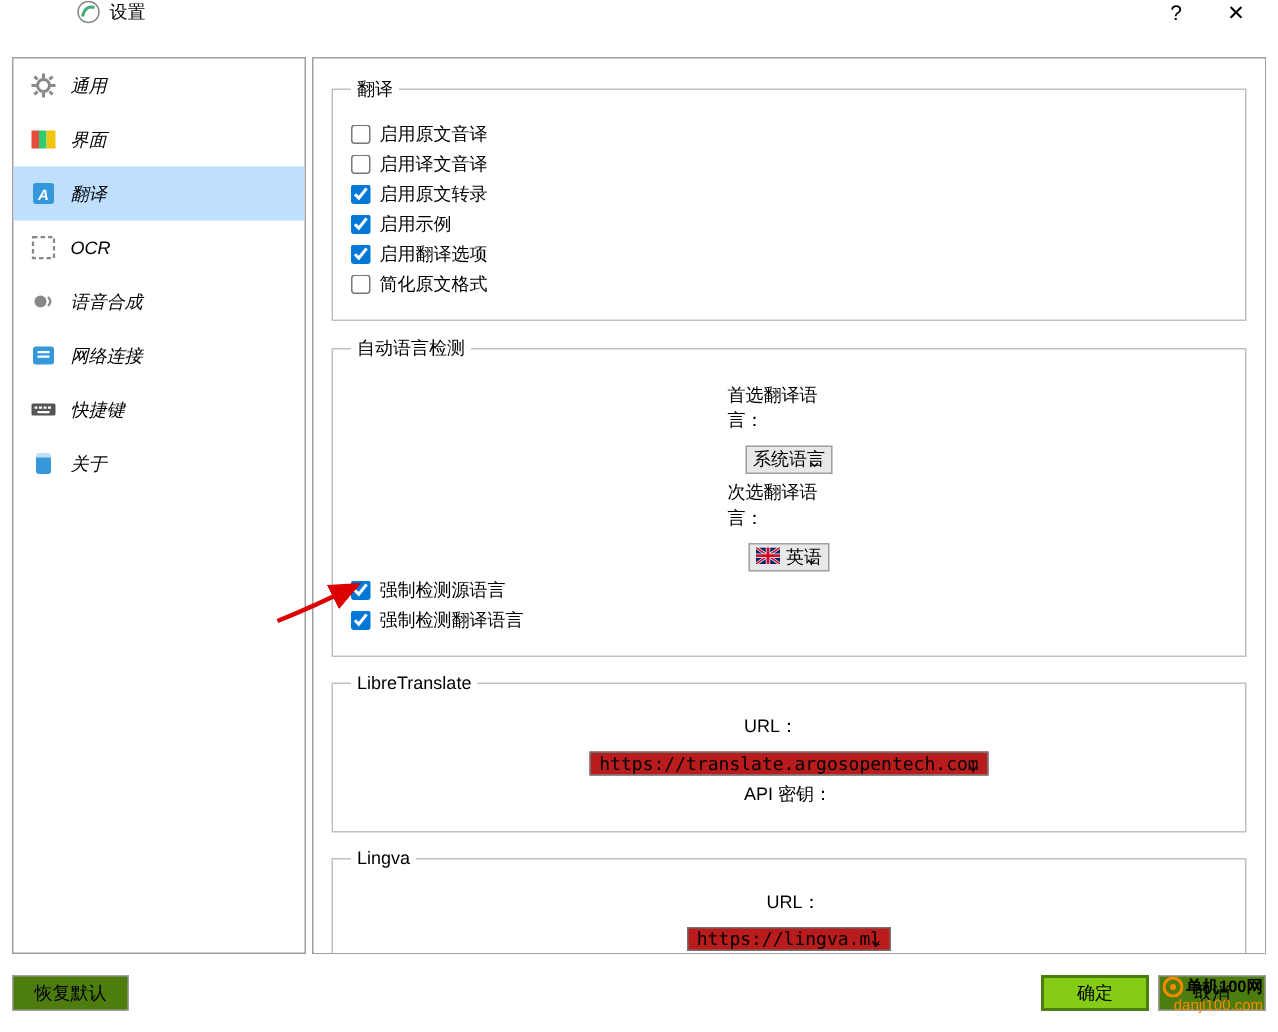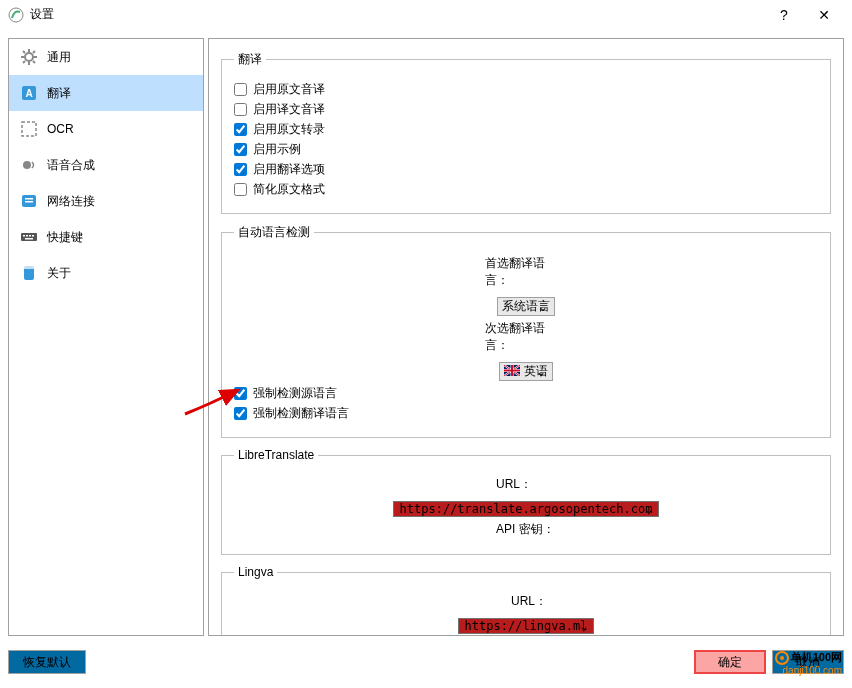--- a/index.html
+++ b/index.html
@@ -1,43 +1,43 @@
 <!DOCTYPE html>
 <html><head>
   <meta charset="utf-8">
   <style>
     * { box-sizing: border-box; margin: 0; padding: 0; }
     body { font-family: "Microsoft YaHei", sans-serif; font-size: 12px; background: #fff; color: #000; width: 852px; height: 688px; position: relative; overflow: hidden; }
-    .titlebar { height: 30px; display: flex; align-items: center; padding: 0 8px; border-bottom: 1px solid #fff; }
+    .titlebar { height: 30px; display: flex; align-items: flex-start; padding: 0 8px; border-bottom: 1px solid #fff; margin-left: 43px; }
     .titlebar-icon { width: 16px; height: 16px; margin-right: 6px; display: flex; align-items: center; justify-content: center; }
     .titlebar-title { flex: 1; font-size: 12px; }
     .titlebar-help { width: 40px; text-align: center; font-size: 14px; cursor: pointer; }
     .titlebar-close { width: 40px; text-align: center; font-size: 14px; cursor: pointer; }
     .main-area { display: flex; height: 614px; padding: 8px; gap: 4px; }
     .sidebar { width: 196px; border: 1px solid #a0a0a0; background: #fff; overflow-y: auto; }
-    .sidebar-item { display: flex; align-items: center; padding: 8px 10px; gap: 8px; cursor: pointer; }
+    .sidebar-item { display: flex; align-items: center; padding: 8px 10px; gap: 8px; cursor: pointer; font-style: italic; }
     .sidebar-item.selected { background: #bfdfff; }
     .sidebar-icon { width: 20px; height: 20px; display: flex; align-items: center; justify-content: center; flex-shrink: 0; }
     .content { flex: 1; border: 1px solid #a0a0a0; background: #fff; padding: 12px; overflow-y: auto; }
     fieldset { border: 1px solid #c0c0c0; margin-bottom: 10px; padding: 10px 12px 12px; }
     legend { padding: 0 4px; font-size: 12px; }
     .checkbox-row { display: flex; align-items: center; gap: 6px; margin: 3px 0; }
     .checkbox-row input[type="checkbox"] { width: 13px; height: 13px; accent-color: #0078d7; }
     .form-row { display: flex; align-items: center; gap: 8px; margin: 4px 0; flex-direction: column; }
     .form-label { width: 82px; font-size: 12px; }
     .form-select { flex: 1; height: 22px; border: 1px solid #a0a0a0; background: #e8e8e8; padding: 0 4px; font-size: 12px; font-family: inherit; display: flex; align-items: center; position: relative; }
     .form-select::after { content: "⌄"; position: absolute; right: 6px; font-size: 12px; }
     .form-select .flag { margin-right: 4px; }
     .form-input { flex: 1; height: 22px; border: 1px solid #a0a0a0; background: #fff; padding: 0 6px; font-size: 12px; font-family: "SimSun", monospace; }
     .form-select-url { flex: 1; height: 40px; border: 1px solid #737373; background: #b91c1c; padding: 0 6px; font-size: 12px; font-family: "SimSun", monospace; position: relative; display: flex; align-items: center; }
     .form-select-url::after { content: "⌄"; position: absolute; right: 6px; font-size: 12px; }
     .bottom-bar { height: 36px; display: flex; align-items: center; padding: 0 8px; gap: 6px; }
     .bottom-spacer { flex: 1; }
-    .btn { height: 24px; min-width: 72px; border: 1px solid #a0a0a0; background: #0369a1; font-size: 12px; font-family: inherit; padding: 0 14px; cursor: pointer; }
-    .btn.primary { border: 2px solid #ef4444; background: #fca5a5; }
+    .btn { height: 24px; min-width: 72px; border: 1px solid #a0a0a0; background: #4d7c0f; font-size: 12px; font-family: inherit; padding: 0 14px; cursor: pointer; }
+    .btn.primary { border: 2px solid #4d7c0f; background: #84cc16; }
     .arrow-annotation { position: absolute; left: 180px; top: 384px; pointer-events: none; z-index: 10; }
     .watermark { position: absolute; right: 10px; bottom: 12px; text-align: right; font-size: 11px; pointer-events: none; z-index: 5; }
     .watermark .wm-cn { color: #000; font-weight: bold; display: flex; align-items: center; justify-content: flex-end; gap: 2px; margin-top: 12px; }
     .watermark .wm-url { color: #ff8800; font-size: 10px; }
   </style>
 </head>
 <body>
 
 <div class="titlebar">
   <span class="titlebar-icon">
@@ -63,20 +63,30 @@
               <line x1="1" y1="9" x2="4" y2="9"></line>
               <line x1="14" y1="9" x2="17" y2="9"></line>
               <line x1="3" y1="3" x2="5" y2="5"></line>
               <line x1="13" y1="13" x2="15" y2="15"></line>
               <line x1="3" y1="15" x2="5" y2="13"></line>
               <line x1="13" y1="5" x2="15" y2="3"></line>
             </g>
           </svg>
         </span>
       <span>通用</span>
+    </div>
+    <div class="sidebar-item">
+      <span class="sidebar-icon">
+          <svg width="18" height="18" viewBox="0 0 18 18">
+            <rect x="1" y="3" width="5" height="12" fill="#e74c3c"></rect>
+            <rect x="6" y="3" width="5" height="12" fill="#2ecc71"></rect>
+            <rect x="11" y="3" width="6" height="12" fill="#f1c40f"></rect>
+          </svg>
+        </span>
+      <span>界面</span>
     </div>
     <div class="sidebar-item selected">
       <span class="sidebar-icon">
           <svg width="18" height="18" viewBox="0 0 18 18">
             <rect x="2" y="2" width="14" height="14" rx="2" fill="#3498db"></rect>
             <text x="9" y="13" text-anchor="middle" fill="#fff" font-size="10" font-weight="bold">A</text>
           </svg>
         </span>
       <span>翻译</span>
     </div>

